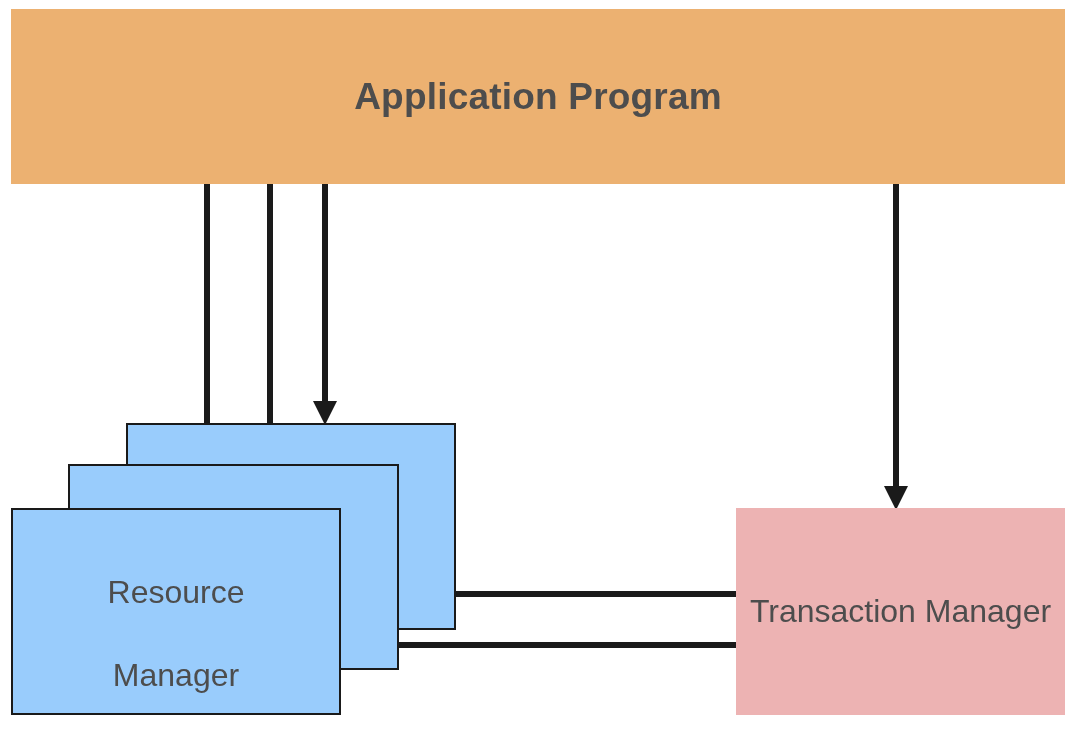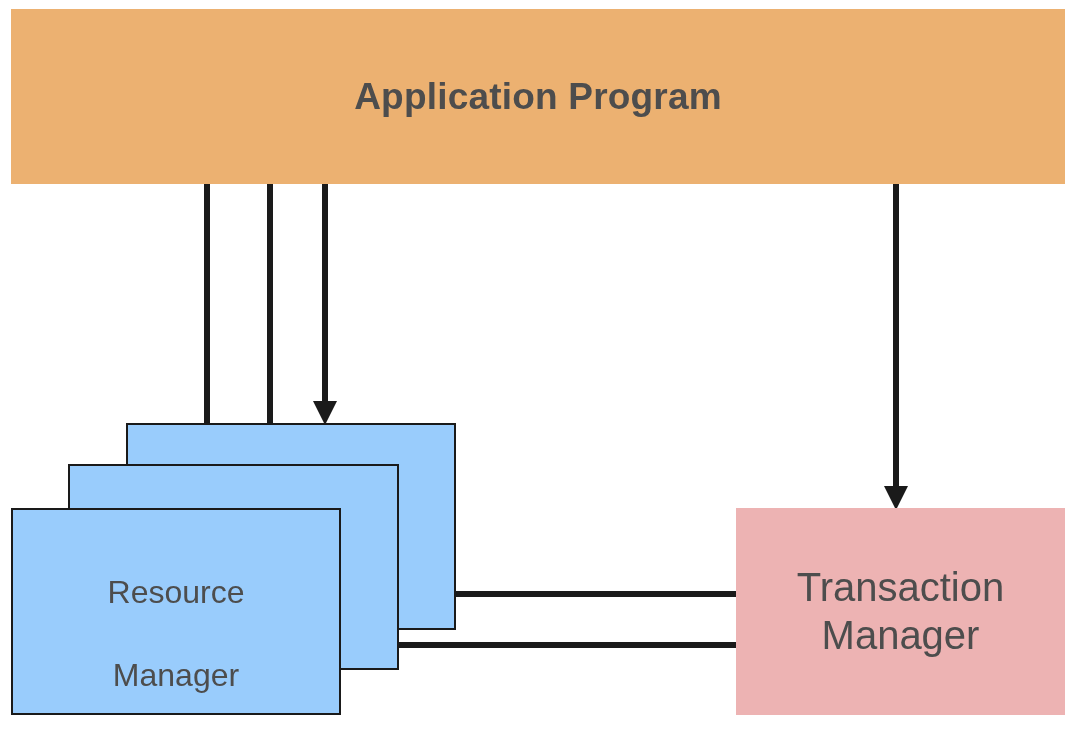--- a/index.html
+++ b/index.html
@@ -76,21 +76,21 @@
     margin-top: 45px;
   }
 
   
   .tx-manager {
     left: 736px;
     top: 508px;
     width: 329px;
     height: 207px;
     background: #edb3b3;
-    font-size: 40px;
+    font-size: 32px;
     font-weight: normal;
   }
 
   
   #connectors {
     position: absolute;
     left: 0;
     top: 0;
     width: 1076px;
     height: 732px;

